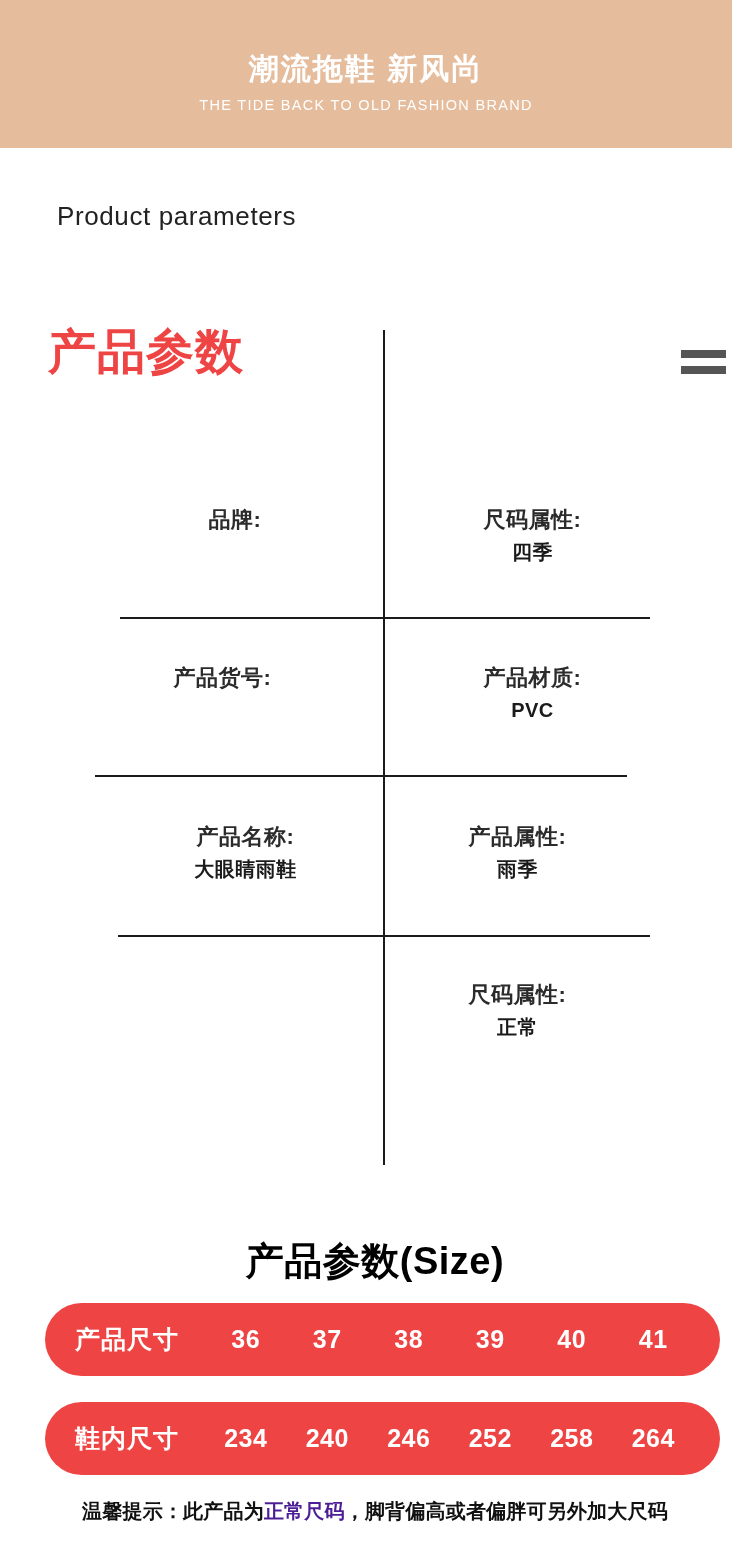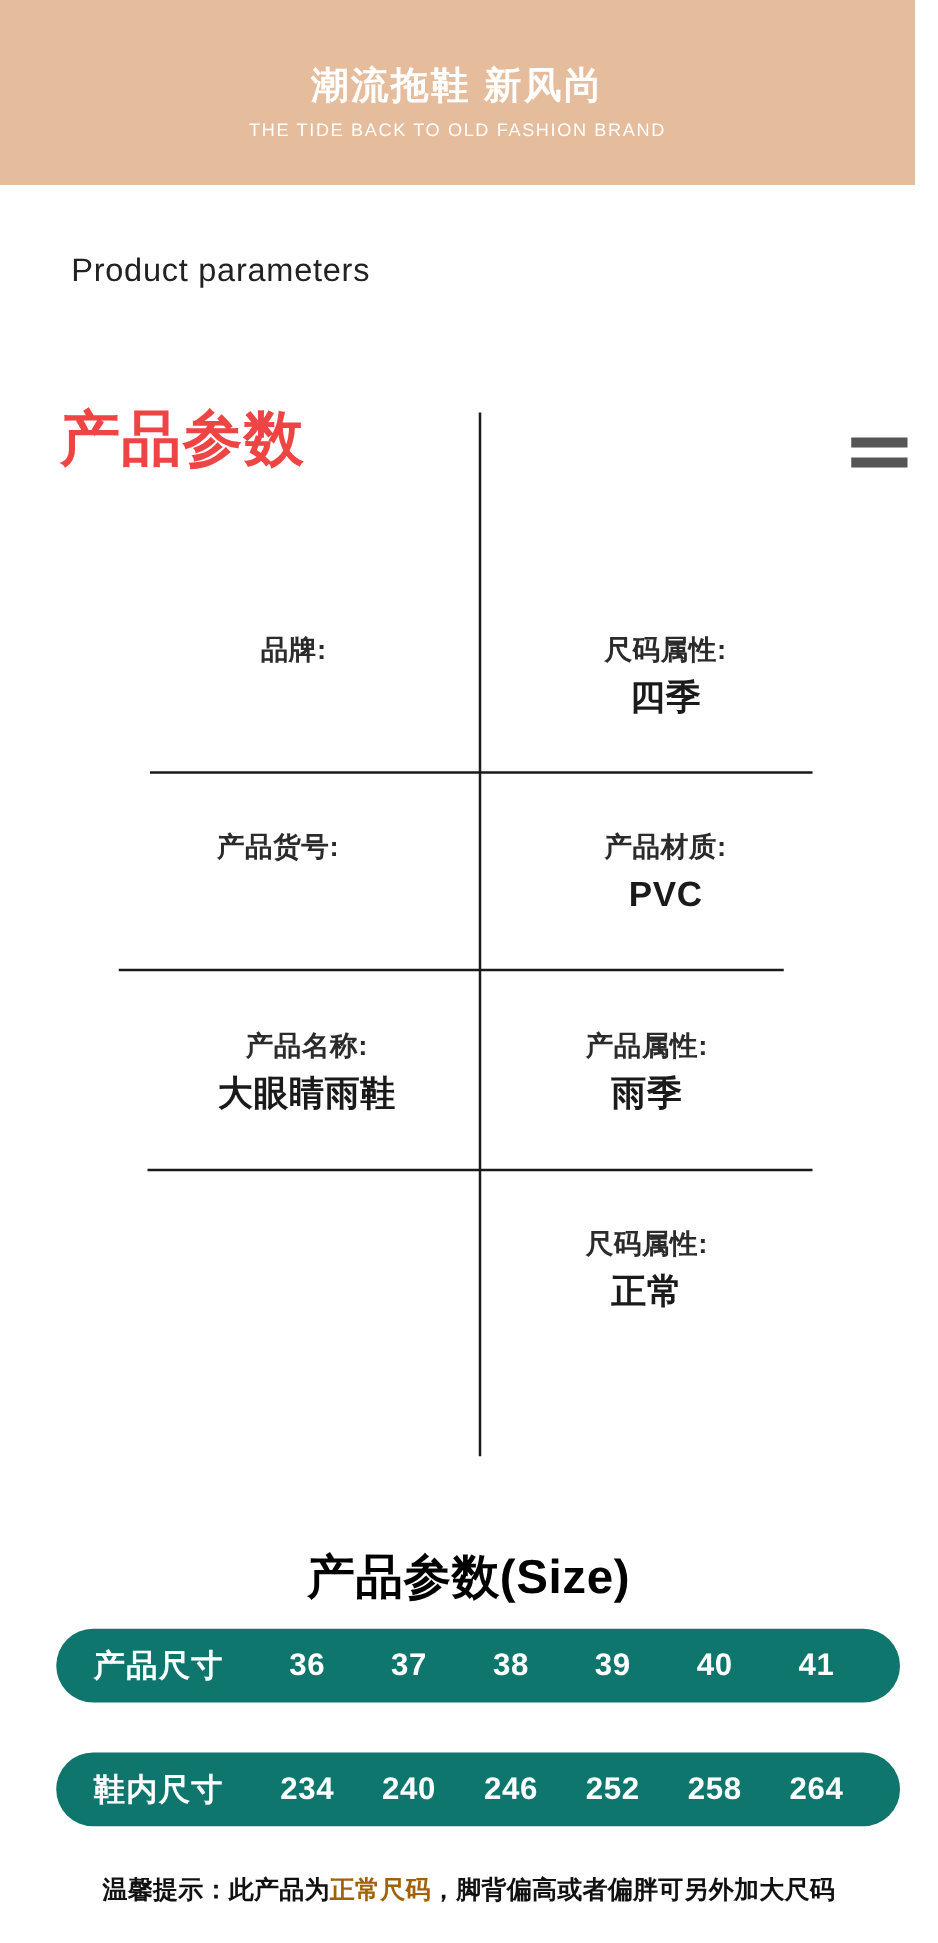--- a/index.html
+++ b/index.html
@@ -116,21 +116,21 @@
   }
   .cell .k {
     display: block;
     font-size: 22px;
     font-weight: bold;
     color: #2b2b2b;
     letter-spacing: 0.5px;
   }
   .cell .v {
     display: block;
-    font-size: 28px;
+    font-size: 20px;
     font-weight: bold;
     color: #1a1a1a;
     letter-spacing: 0.5px;
     margin-top: 4px;
   }
 
   
   .cell.r1c1 { left: 120px; top: 175px; width: 230px; }
   .cell.r1c2 { left: 415px; top: 175px; width: 235px; }
   
@@ -154,22 +154,22 @@
     font-weight: bold;
     color: #000000;
     letter-spacing: 0.5px;
     margin-top: 22px;
   }
 
   .pill {
     position: absolute;
     left: 45px;
     width: 675px;
-    height: 59px;
-    background: #0f766e;
+    height: 73px;
+    background: #ef4444;
     border-radius: 40px;
     display: flex;
     align-items: center;
     box-sizing: border-box;
     padding: 0 26px 0 30px;
   }
   .pill.row-a { top: 1303px; }
   .pill.row-b { top: 1402px; }
 
   .pill-label {
@@ -200,21 +200,21 @@
     position: absolute;
     left: 0;
     top: 1498px;
     width: 750px;
     text-align: center;
     font-size: 20px;
     font-weight: bold;
     color: #111111;
     letter-spacing: 0.2px;
   }
-  .footer-note .hl { color: #a16207; }
+  .footer-note .hl { color: #4c1d95; }
 </style>
 </head>
 <body>
 
 <div class="banner">
   <div class="banner-title">潮流拖鞋  新风尚</div>
   <div class="banner-sub">THE TIDE BACK TO OLD FASHION BRAND</div>
 </div>
 
 <div class="eng-heading">Product parameters</div>

